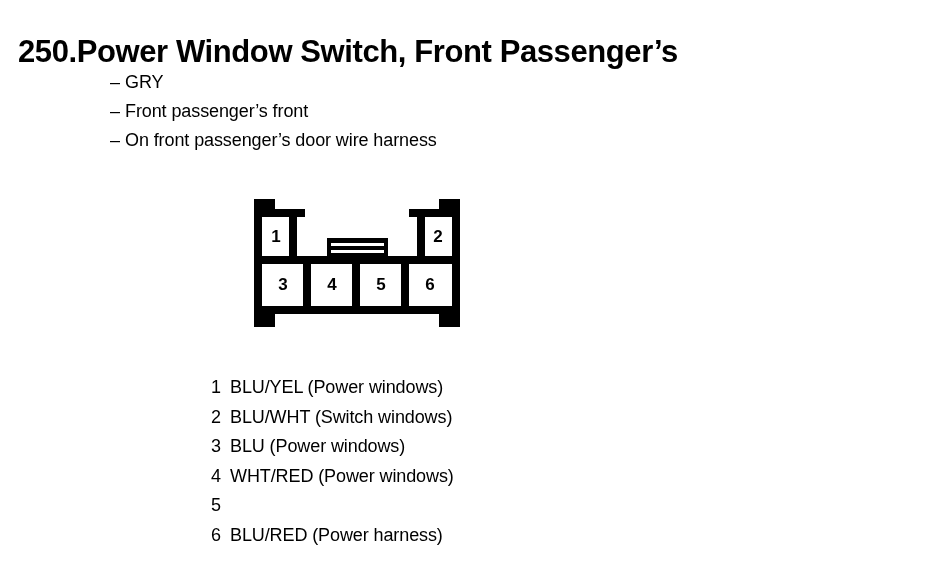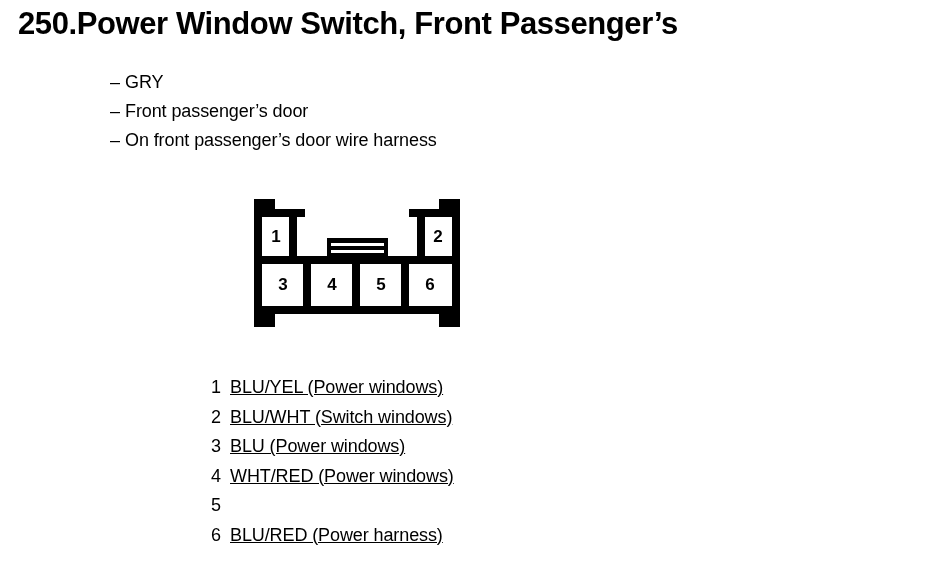--- a/index.html
+++ b/index.html
@@ -13,21 +13,21 @@
     position: relative;
     overflow: hidden;
     font-family: "Liberation Sans", sans-serif;
     color: #000000;
   }
 
   
   #title-row {
     position: absolute;
     left: 18px;
-    top: 6px;
+    top: 34px;
     display: flex;
     align-items: baseline;
     white-space: nowrap;
   }
   #title-number {
     font-size: 31px;
     font-weight: bold;
     letter-spacing: -0.4px;
   }
   #title-text {
@@ -91,39 +91,38 @@
     white-space: nowrap;
   }
   .pin-row-num {
     width: 21px;
     flex: 0 0 21px;
     text-align: right;
   }
   .pin-row-desc {
     margin-left: 9px;
     letter-spacing: -0.1px;
-    text-decoration: underline;
   }
 </style>
 </head>
 <body>
 
 <div id="title-row">
   <span id="title-number">250.</span>
   <span id="title-text">Power Window Switch, Front Passenger’s</span>
 </div>
 
 <div id="attributes">
   <div class="attr-line">
     <span class="attr-dash">–</span>
     <span class="attr-text">GRY</span>
   </div>
   <div class="attr-line">
     <span class="attr-dash">–</span>
-    <span class="attr-text">Front passenger’s door</span>
+    <span class="attr-text">Front passenger’s front</span>
   </div>
   <div class="attr-line">
     <span class="attr-dash">–</span>
     <span class="attr-text">On front passenger’s door wire harness</span>
   </div>
 </div>
 
 <div id="connector-figure">
   <svg id="connector-svg" width="218" height="142" viewBox="0 0 218 142" xmlns="http://www.w3.org/2000/svg">
 

